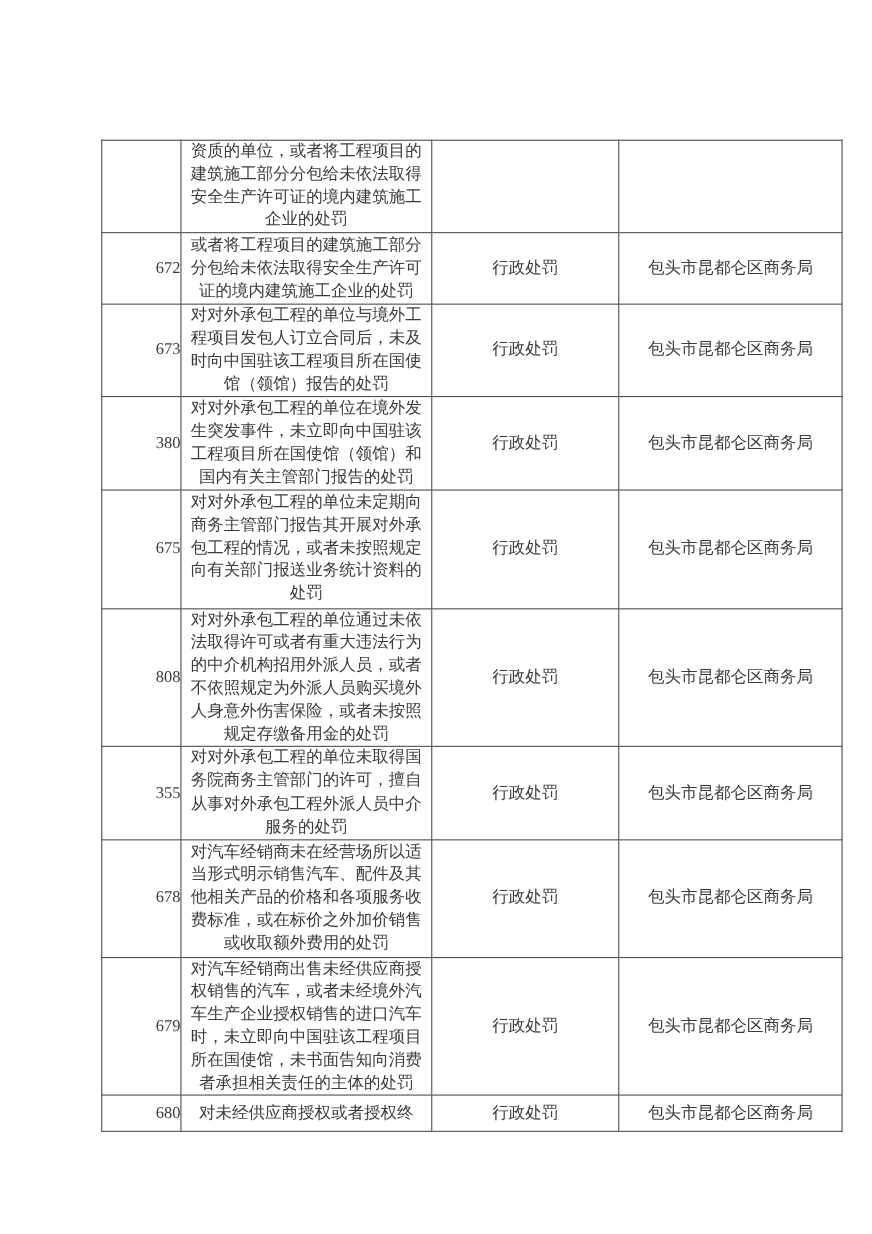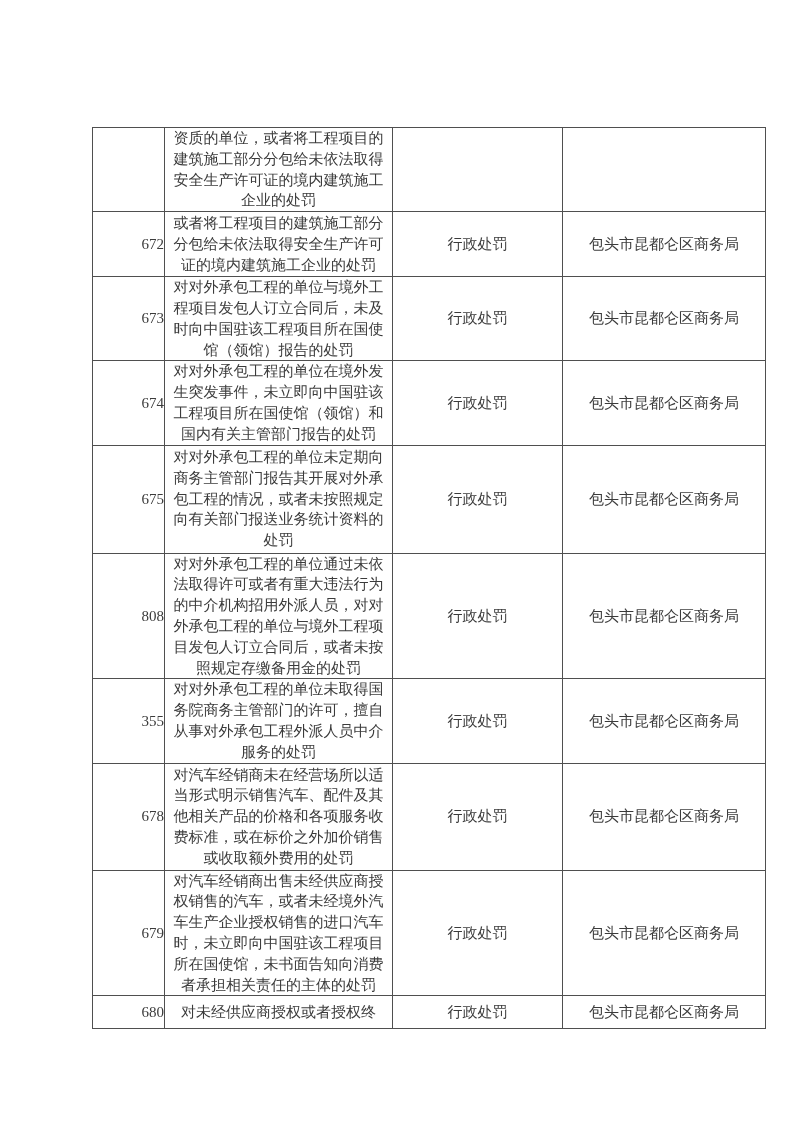--- a/index.html
+++ b/index.html
@@ -73,34 +73,34 @@
         <td>行政处罚</td>
         <td>包头市昆都仑区商务局</td>
       </tr>
       <tr style="height:83px">
         <td class="num-cell">673</td>
         <td class="desc-cell">对对外承包工程的单位与境外工程项目发包人订立合同后，未及时向中国驻该工程项目所在国使馆（领馆）报告的处罚</td>
         <td>行政处罚</td>
         <td>包头市昆都仑区商务局</td>
       </tr>
       <tr style="height:84px">
-        <td class="num-cell">674</td>
+        <td class="num-cell">380</td>
         <td class="desc-cell">对对外承包工程的单位在境外发生突发事件，未立即向中国驻该工程项目所在国使馆（领馆）和国内有关主管部门报告的处罚</td>
         <td>行政处罚</td>
         <td>包头市昆都仑区商务局</td>
       </tr>
       <tr style="height:108px">
         <td class="num-cell">675</td>
         <td class="desc-cell">对对外承包工程的单位未定期向商务主管部门报告其开展对外承包工程的情况，或者未按照规定向有关部门报送业务统计资料的处罚</td>
         <td>行政处罚</td>
         <td>包头市昆都仑区商务局</td>
       </tr>
       <tr style="height:124px">
         <td class="num-cell">808</td>
-        <td class="desc-cell">对对外承包工程的单位通过未依法取得许可或者有重大违法行为的中介机构招用外派人员，对对外承包工程的单位与境外工程项目发包人订立合同后，或者未按照规定存缴备用金的处罚</td>
+        <td class="desc-cell">对对外承包工程的单位通过未依法取得许可或者有重大违法行为的中介机构招用外派人员，或者不依照规定为外派人员购买境外人身意外伤害保险，或者未按照规定存缴备用金的处罚</td>
         <td>行政处罚</td>
         <td>包头市昆都仑区商务局</td>
       </tr>
       <tr style="height:84px">
         <td class="num-cell">355</td>
         <td class="desc-cell">对对外承包工程的单位未取得国务院商务主管部门的许可，擅自从事对外承包工程外派人员中介服务的处罚</td>
         <td>行政处罚</td>
         <td>包头市昆都仑区商务局</td>
       </tr>
       <tr style="height:107px">

